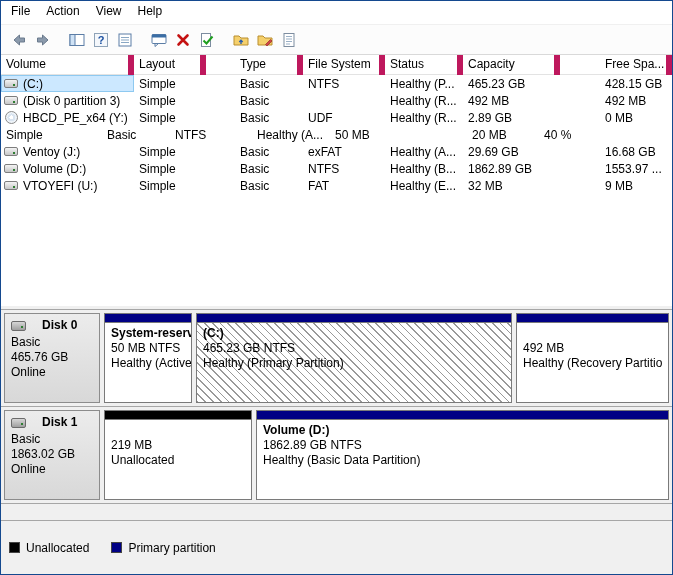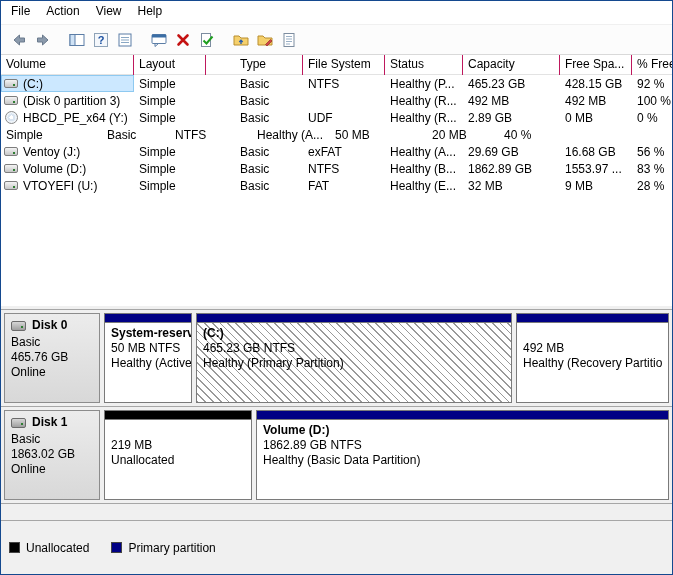--- a/index.html
+++ b/index.html
@@ -21,38 +21,38 @@
   
   .menubar{height:24px;background:#ffffff;display:flex;align-items:flex-start;font-size:12px;color:#000;flex:none;padding-left:2px;border-bottom:1px solid #f0f0f0;}
   .menuitem{padding:3px 8px;cursor:default;}
   
   .toolbar{height:30px;background:#fcfcfc;border-bottom:1px solid #d9d9d9;display:flex;align-items:center;padding-left:6px;flex:none;}
   .tbtn{width:24px;height:24px;display:flex;align-items:center;justify-content:center;border:1px solid transparent;}
   .tgap{margin-left:10px;}
   
   .listpane{height:251px;background:#ffffff;font-size:12px;color:#000;flex:none;overflow:hidden;}
   .lheader{display:flex;height:20px;align-items:center;border-bottom:1px solid #e3e3e3;}
-  .hcell{height:20px;line-height:19px;padding:0 5px;border-right:1px solid #be185d;overflow:hidden;white-space:nowrap;flex:none;}
+  .hcell{height:20px;line-height:19px;padding:0 5px;border-right:6px solid #be185d;overflow:hidden;white-space:nowrap;flex:none;}
   .lrow{display:flex;height:17px;align-items:center;}
   .bcell{padding:0 5px;overflow:hidden;white-space:nowrap;flex:none;}
   .w-vol{width:133px;} .w-lay{width:72px;} .w-typ{width:68px;margin-left:29px;} .w-fs{width:82px;}
-  .w-st{width:78px;} .w-cap{width:97px;} .w-free{width:72px;} .w-pct{width:71px;}
+  .w-st{width:78px;} .w-cap{width:97px;} .w-free{width:72px;margin-left:40px;} .w-pct{width:71px;}
   .volcell{display:flex;align-items:center;gap:4px;padding-left:3px;height:17px;}
   .volcell.sel{background:#cce8ff;box-shadow:inset 0 0 0 1px #8ec9f0;}
   .vicon{width:15px;height:13px;position:relative;display:inline-block;flex:none;}
   .icon-drive::before{content:"";position:absolute;left:0;right:1px;top:2px;bottom:2px;background:linear-gradient(#f4f4f4,#c6c6c6);border:1px solid #7d7d7d;border-radius:2px;}
   .icon-drive::after{content:"";position:absolute;right:4px;bottom:4px;width:2px;height:2px;background:#2e7d32;}
   .icon-cd::before{content:"";position:absolute;left:1px;top:0;width:11px;height:11px;border-radius:50%;border:1px solid #8a8a8a;background:radial-gradient(circle at 50% 50%,#ffffff 0 2px,#d9e4f0 2px 4px,#eef3f8 4px);}
   
   .splitter{height:3px;background:#f0f0f0;flex:none;cursor:row-resize;}
   
   .graphpane{height:211px;background:#f0f0f0;border-top:1px solid #a6a6a6;flex:none;font-size:12px;color:#000;}
   .diskrow{height:97px;border-bottom:1px solid #a6a6a6;display:flex;padding:3px;gap:4px;}
   .dhead{width:96px;flex:none;border:1px solid #8c8c8c;background:linear-gradient(#ececec,#d8d8d8);padding:4px 6px;line-height:15px;cursor:default;}
-  .dname{display:flex;align-items:center;gap:6px;font-weight:bold;margin-bottom:2px;}
+  .dname{display:flex;align-items:center;gap:16px;font-weight:bold;margin-bottom:2px;}
   .dicon{width:15px;height:10px;background:linear-gradient(#d6d6d6,#9f9f9f);border:1px solid #6b6b6b;border-radius:2px;display:inline-block;position:relative;flex:none;}
   .dicon::after{content:"";position:absolute;right:2px;bottom:2px;width:2px;height:2px;background:#2e7d32;}
   .parts{flex:1;display:flex;gap:4px;}
   .part{border:1px solid #7a7a7a;background:#ffffff;display:flex;flex-direction:column;overflow:hidden;}
   .pw1{width:88px;flex:none;} .pw2{width:316px;flex:none;} .pw3{flex:1;}
   .pw4{width:148px;flex:none;} .pw5{flex:1;}
   .pbar{height:9px;flex:none;border-bottom:1px solid #7a7a7a;}
   .pbar.primary{background:#000084;}
   .pbar.unallocated{background:#000000;}
   .pbody{flex:1;padding:3px 6px;line-height:15px;white-space:nowrap;overflow:hidden;background:#ffffff;}

